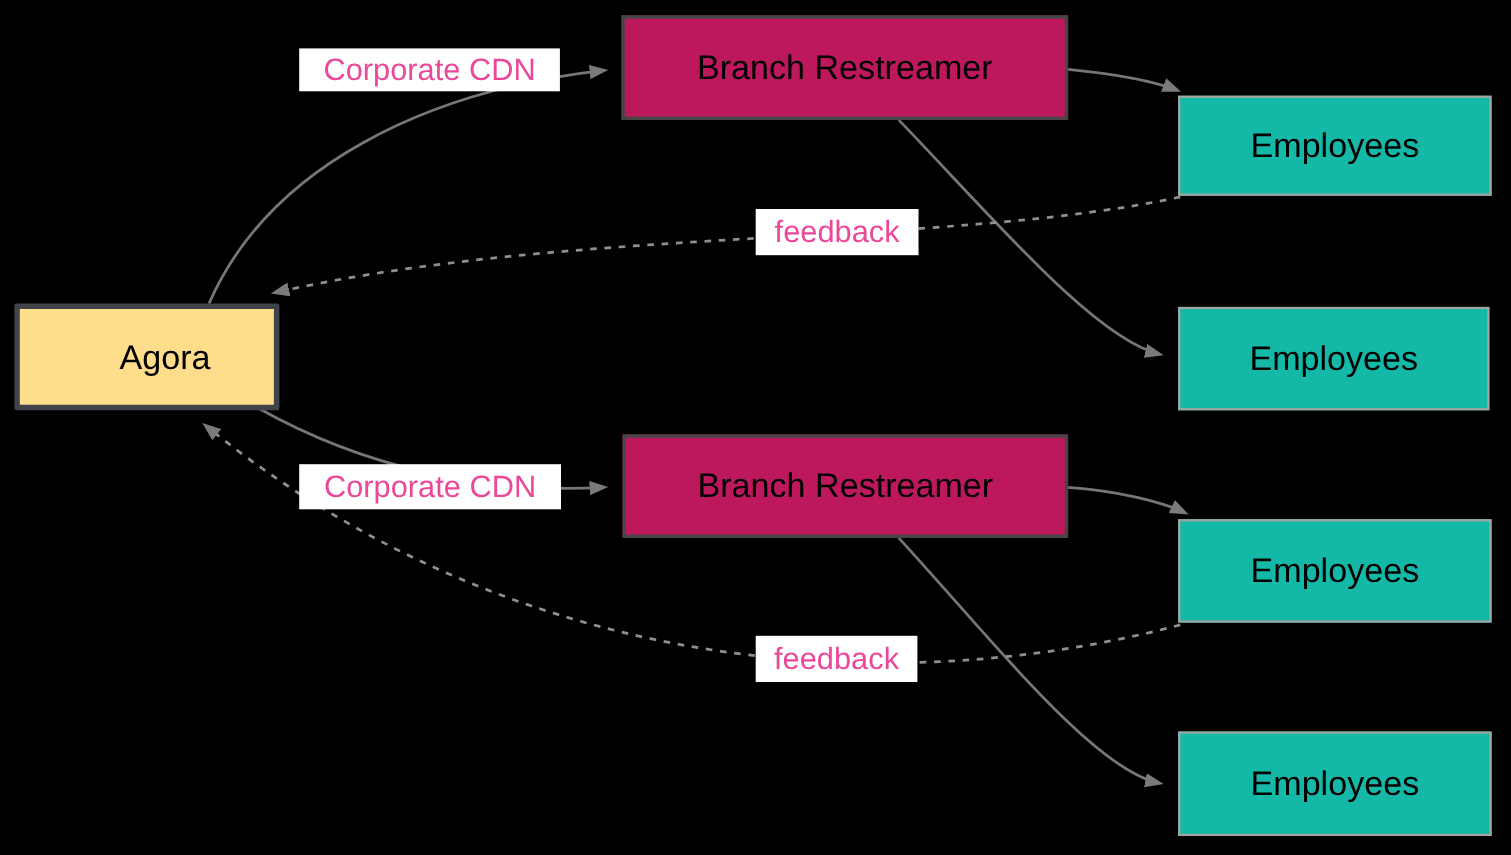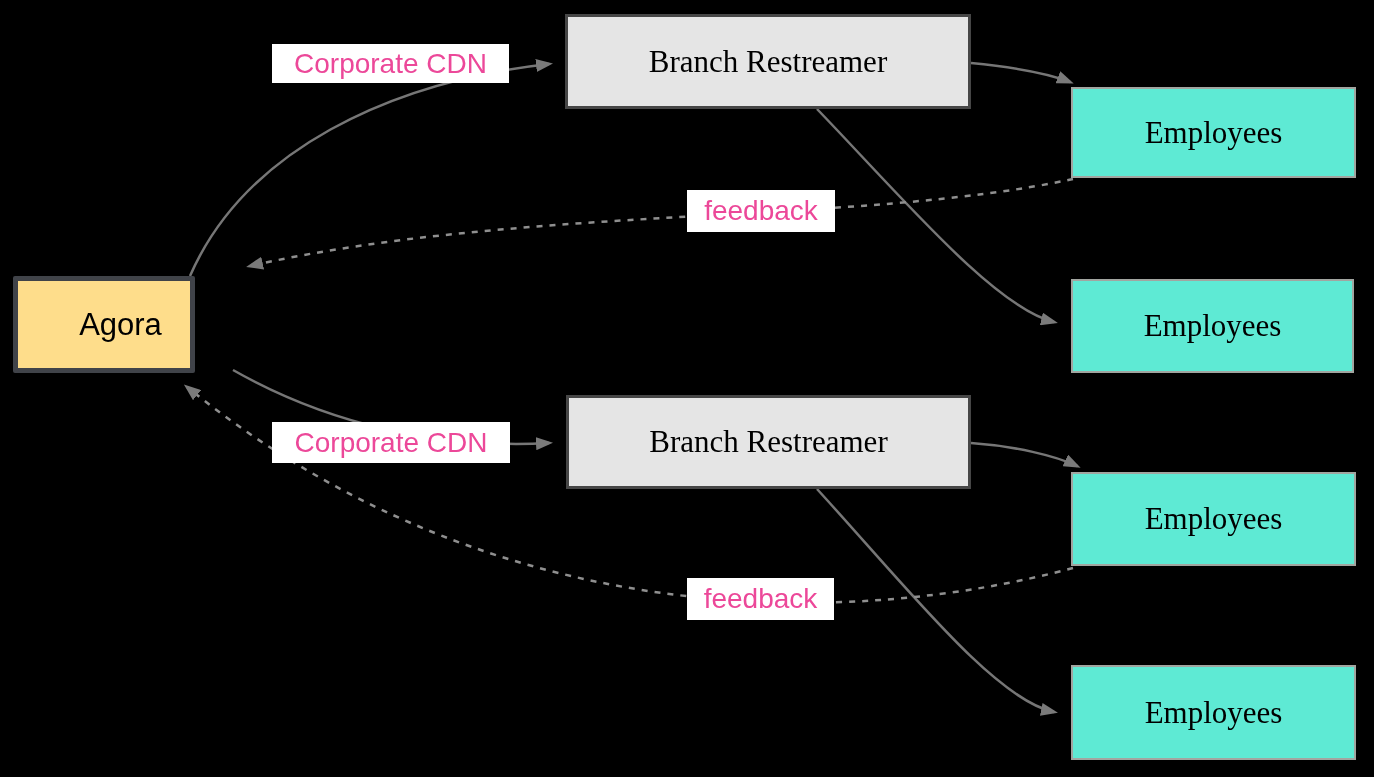--- a/index.html
+++ b/index.html
@@ -34,37 +34,35 @@
     position: absolute;
     display: flex;
     align-items: center;
     justify-content: center;
     color: #000000;
     font-size: 31px;
     box-sizing: border-box;
     text-align: center;
   }
   .node.agora {
-    left: 13px; top: 276px; width: 182px; height: 97px;
+    left: 13px; top: 276px; width: 241px; height: 97px;
     background: #FEDD8B;
     border: 5px solid #404349;
     border-radius: 2px;
     padding-left: 33px;
   }
   .node.restreamer {
-    background: #e5e5e5;
+    background: #be185d;
     border: 3px solid #464646;
-    font-family: Liberation Serif, serif;
   }
   .node.br1 { left: 565px; top: 14px;  width: 406px; height: 95px; }
   .node.br2 { left: 566px; top: 395px; width: 405px; height: 94px; }
   .node.employees {
-    background: #5eead4;
+    background: #14b8a6;
     border: 2px solid #A2A5A0;
-    font-family: Liberation Serif, serif;
   }
   .node.emp1 { left: 1071px; top: 87px;  width: 285px; height: 91px; }
   .node.emp2 { left: 1071px; top: 279px; width: 283px; height: 94px; }
   .node.emp3 { left: 1071px; top: 472px; width: 285px; height: 94px; }
   .node.emp4 { left: 1071px; top: 665px; width: 285px; height: 95px; }
   .edge-label {
     position: absolute;
     display: flex;
     align-items: center;
     justify-content: center;

